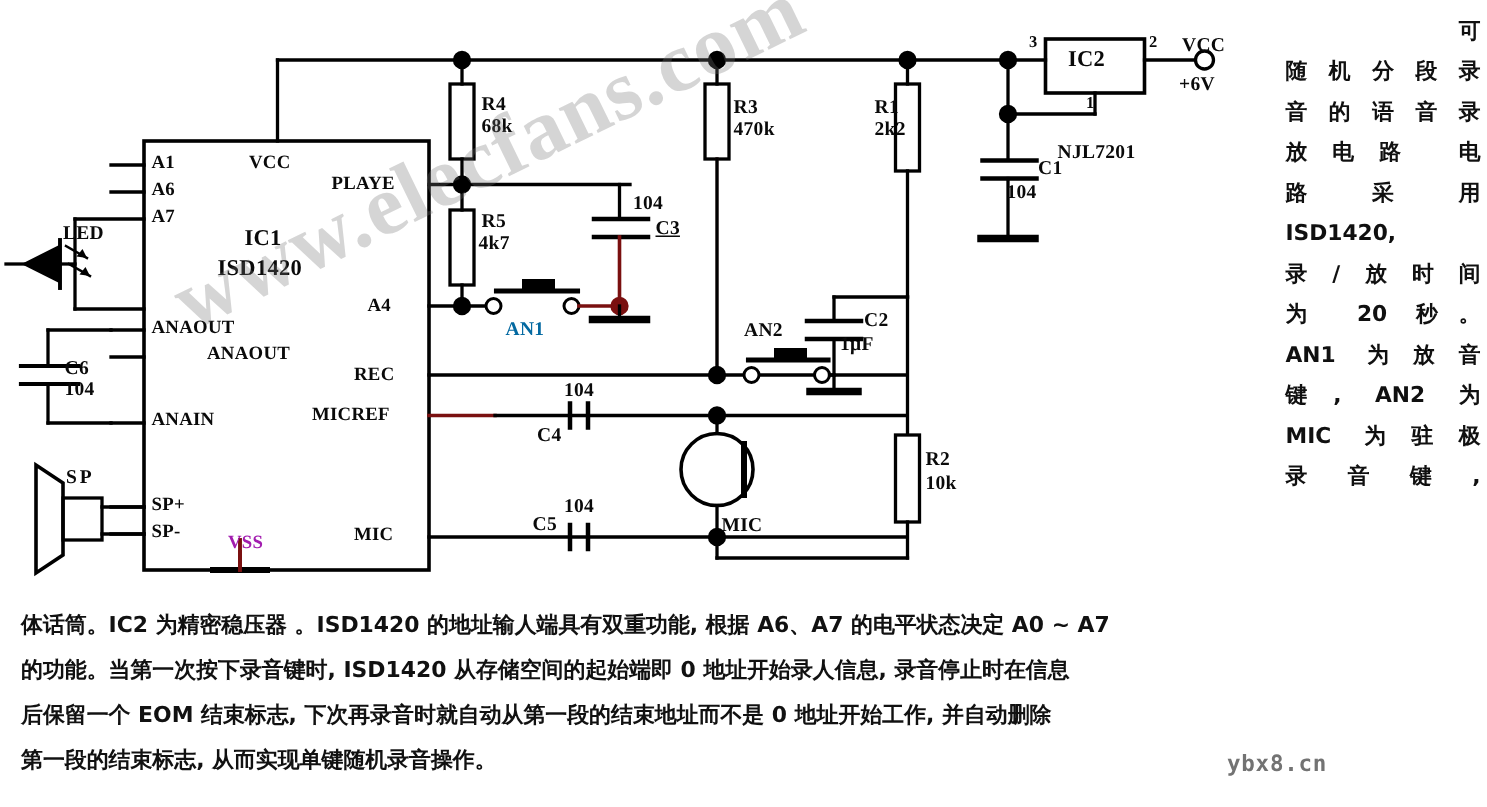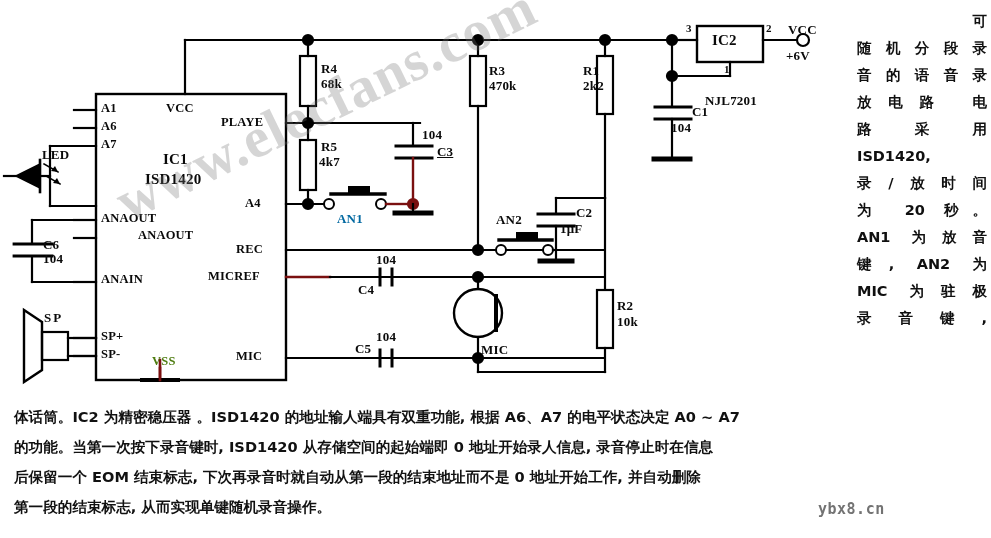--- a/index.html
+++ b/index.html
@@ -235,21 +235,21 @@
     <div class="lbl pin" style="left:101px;top:102px;">A1</div>
     <div class="lbl pin" style="left:101px;top:120px;">A6</div>
     <div class="lbl pin" style="left:101px;top:138px;">A7</div>
     <div class="lbl pin" style="left:101px;top:212px;">ANAOUT</div>
     <div class="lbl pin" style="left:101px;top:229px;margin-left:37px;">ANAOUT</div>
     <div class="lbl pin" style="left:101px;top:273px;">ANAIN</div>
     <div class="lbl pin" style="left:101px;top:330px;">SP+</div>
     <div class="lbl pin" style="left:101px;top:348px;">SP-</div>
 
     <div class="lbl pin" style="left:166px;top:102px;">VCC</div>
-    <div class="lbl pin" style="left:152px;top:355px;color:#4d7c0f;">VSS</div>
+    <div class="lbl pin" style="left:152px;top:355px;color:#a21caf;">VSS</div>
 
     <div class="lbl pin" style="left:221px;top:116px;">PLAYE</div>
     <div class="lbl pin" style="left:245px;top:197px;">A4</div>
     <div class="lbl pin" style="left:236px;top:243px;">REC</div>
     <div class="lbl pin" style="left:208px;top:270px;">MICREF</div>
     <div class="lbl pin" style="left:236px;top:350px;">MIC</div>
 
     <div class="lbl lg" style="left:163px;top:152px;">IC1</div>
     <div class="lbl lg" style="left:145px;top:172px;">ISD1420</div>
 

